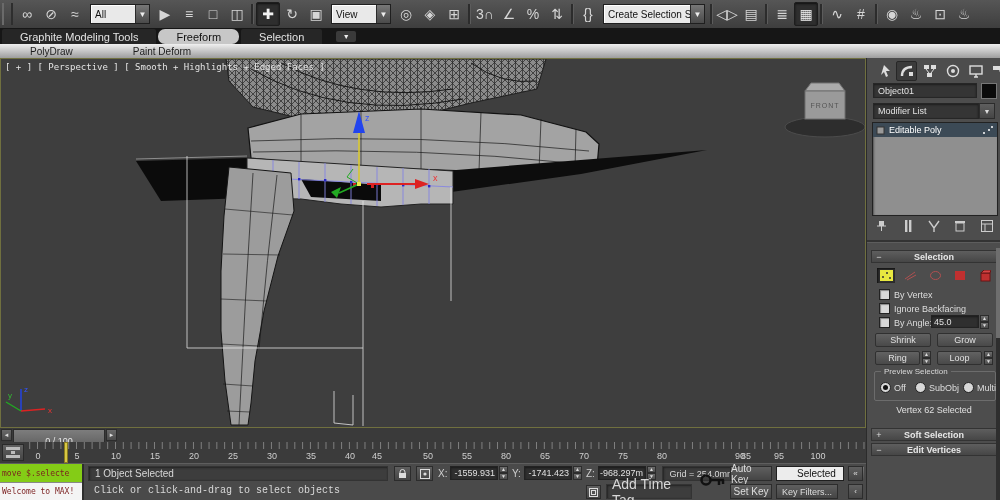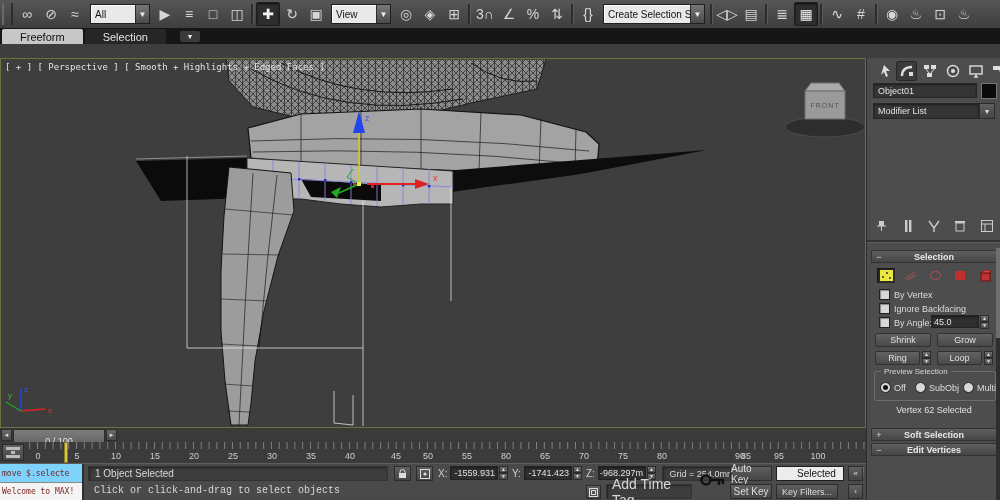--- a/index.html
+++ b/index.html
@@ -10,41 +10,41 @@
   .tb-handle{width:7px;height:22px;margin:0 2px;border-left:2px solid #6a6a6a;border-right:2px solid #2e2e2e;}
   .tb-icon{width:24px;height:24px;display:flex;align-items:center;justify-content:center;font-size:14px;color:#d6d6d6;border:1px solid transparent;border-radius:2px;box-sizing:border-box;}
   .tb-icon.pressed{background:#2e2e2e;border-color:#1d1d1d;box-shadow:inset 0 1px 2px #111;color:#f2f2f2;}
   .tb-divider{width:2px;height:20px;background:#2c2c2c;border-right:1px solid #5c5c5c;margin:0 2px;}
   .tb-combo{height:18px;background:#e9e9e9;border:1px solid #1f1f1f;box-shadow:inset 1px 1px 0 #fff;display:flex;align-items:center;margin:0 3px;}
   .tb-combo .val{flex:1;font-size:10px;color:#111;padding:0 4px;white-space:nowrap;overflow:hidden;}
   .tb-combo .arrow{width:13px;height:100%;background:linear-gradient(#777,#4a4a4a);color:#eee;font-size:8px;display:flex;align-items:center;justify-content:center;border-left:1px solid #2a2a2a;}
   
   #ribbon-tabs{left:0;top:28px;width:1000px;height:16px;background:#161616;display:flex;align-items:flex-end;}
   .rtab{height:15px;padding:0 18px;font-size:11px;display:flex;align-items:center;color:#e3e3e3;background:#262626;margin-left:2px;border-radius:2px 2px 0 0;}
-  .rtab.active{background:#c7c7c7;color:#111;}
+  .rtab.active{background:#c7c7c7;color:#111;border-radius:7px;}
   #ribbon-collapse{width:20px;height:11px;background:#3a3a3a;border-radius:2px;margin-left:14px;margin-bottom:2px;display:flex;align-items:center;justify-content:center;color:#eee;font-size:7px;}
   #ribbon-strip{left:0;top:44px;width:1000px;height:14px;background:linear-gradient(#efefef,#9d9d9d);border-bottom:1px solid #4a4a4a;display:flex;align-items:center;}
   .rpanel{font-size:10px;color:#1d1d1d;padding:0 30px;}
   
   #viewport{left:0;top:58px;width:866px;height:370px;background:#3e3e3e;border:1px solid #70703f;box-sizing:border-box;}
   #vp-label{left:5px;top:62px;font-family:"DejaVu Sans Mono",monospace;font-size:9px;color:#e4e4e4;letter-spacing:0;}
   
   #time-slider-row{left:0;top:428px;width:866px;height:14px;background:#3a3a3a;border-bottom:1px solid #262626;}
   .ts-arrow{position:absolute;top:1px;width:11px;height:12px;background:linear-gradient(#6a6a6a,#4a4a4a);border:1px solid #2c2c2c;box-sizing:border-box;color:#ddd;font-size:7px;display:flex;align-items:center;justify-content:center;}
   #ts-handle{position:absolute;left:13px;top:1px;width:92px;height:24px;background:linear-gradient(#7d7d7d,#565656);border:1px solid #2c2c2c;box-sizing:border-box;color:#e8e8e8;font-size:9px;display:flex;align-items:center;justify-content:center;}
   #ruler-row{left:0;top:442px;width:866px;height:21px;background:#3b3b3b;border-bottom:1px solid #222;}
   #mini-curve-btn{position:absolute;left:2px;top:2px;width:22px;height:17px;background:linear-gradient(#606060,#454545);border:1px solid #2a2a2a;box-sizing:border-box;display:flex;align-items:center;justify-content:center;}
   #ruler{position:absolute;left:28px;top:0;width:838px;height:21px;background:
       repeating-linear-gradient(90deg,#3b3b3b 0px,#3b3b3b 6.8px,#808080 6.8px,#808080 7.8px);background-size:7.8px 7px;background-repeat:repeat-x;background-position:10px 0;}
   .tick-label{position:absolute;top:9px;transform:translateX(-50%);font-size:9px;color:#cfcfcf;}
   #time-caret{position:absolute;left:36px;top:0;width:4px;height:21px;background:#d8c844;border:1px solid #8a7c1e;box-sizing:border-box;}
   
   #status-bar{left:0;top:463px;width:866px;height:37px;background:#4a4a4a;border-top:1px solid #5e5e5e;}
   #listener{position:absolute;left:0;top:0;width:82px;height:37px;border-right:2px solid #2e2e2e;font-family:"DejaVu Sans Mono",monospace;font-size:8px;}
-  #listener .row1{height:18px;background:#7dd3fc;color:#7a1f1f;display:flex;align-items:center;padding:0 2px;border-bottom:1px solid #888;white-space:nowrap;overflow:hidden;}
+  #listener .row1{height:18px;background:#84cc16;color:#7a1f1f;display:flex;align-items:center;padding:0 2px;border-bottom:1px solid #888;white-space:nowrap;overflow:hidden;}
   #listener .row2{height:17px;background:#f4f4f4;color:#7a1f1f;display:flex;align-items:center;padding:0 2px;white-space:nowrap;overflow:hidden;text-align:center;}
   .sunken{background:#3d3d3d;box-shadow:inset 1px 1px 2px #222;border:1px solid #333;box-sizing:border-box;color:#d8d8d8;}
   .sb-text{font-size:10px;color:#d8d8d8;}
   .coord-label{font-size:10px;color:#cfcfcf;}
   .coord-field{background:#2f2f2f;border:1px solid #222;box-shadow:inset 0 1px 2px #1a1a1a;color:#e0e0e0;font-size:9px;display:flex;align-items:center;justify-content:flex-end;padding:0 2px;box-sizing:border-box;}
   .spin{width:9px;display:flex;flex-direction:column;}
   .spin span{flex:1;background:linear-gradient(#6e6e6e,#4c4c4c);border:1px solid #2c2c2c;font-size:5px;line-height:5px;color:#ddd;text-align:center;}
   .sb-btn{background:linear-gradient(#5f5f5f,#454545);border:1px solid #2c2c2c;box-sizing:border-box;color:#ddd;font-size:10px;display:flex;align-items:center;justify-content:center;}
   .combo-light{background:#ececec;border:1px solid #1f1f1f;display:flex;align-items:center;box-sizing:border-box;}
   .combo-light .val{flex:1;font-size:10px;color:#111;padding:0 20px;}
@@ -125,25 +125,30 @@
       <div class="tb-icon">∿</div>
       <div class="tb-icon">#</div>
       <div class="tb-divider"></div>
       <div class="tb-icon">◉</div>
       <div class="tb-icon">♨</div>
       <div class="tb-icon">⊡</div>
       <div class="tb-icon">♨</div>
     </div>
 
   <div id="ribbon-tabs" class="abs">
+    <div class="rtab">Graphite Modeling Tools</div>
     <div class="rtab active">Freeform</div>
     <div class="rtab">Selection</div>
     <div id="ribbon-collapse">
         <span>▼</span>
       </div>
+  </div>
+  <div id="ribbon-strip" class="abs">
+    <div class="rpanel">PolyDraw</div>
+    <div class="rpanel">Paint Deform</div>
   </div>
 
   <div id="viewport" class="abs">
     <svg width="864" height="368" viewBox="0 0 864 368">
       <defs>
         <pattern id="mesh" width="7" height="7" patternUnits="userSpaceOnUse">
           <path d="M0,0 L7,7 M7,0 L0,7 M3.5,0 L3.5,7" stroke="#242424" stroke-width="0.7"></path>
         </pattern>
       </defs>
 
@@ -241,21 +246,21 @@
       <div id="time-caret"></div>
     <span class="tick-label" style="left: 10px;">0</span>
         <span class="tick-label" style="left: 49px;">5</span>
         <span class="tick-label" style="left: 88px;">10</span>
         <span class="tick-label" style="left: 127px;">15</span>
         <span class="tick-label" style="left: 166px;">20</span>
         <span class="tick-label" style="left: 205px;">25</span>
         <span class="tick-label" style="left: 244px;">30</span>
         <span class="tick-label" style="left: 283px;">35</span>
         <span class="tick-label" style="left: 322px;">40</span>
-        <span class="tick-label" style="left: 368px;">45</span>
+        <span class="tick-label" style="left: 349px;">45</span>
         <span class="tick-label" style="left: 400px;">50</span>
         <span class="tick-label" style="left: 439px;">55</span>
         <span class="tick-label" style="left: 478px;">80</span>
         <span class="tick-label" style="left: 517px;">65</span>
         <span class="tick-label" style="left: 556px;">70</span>
         <span class="tick-label" style="left: 595px;">75</span>
         <span class="tick-label" style="left: 634px;">80</span>
         <span class="tick-label" style="left: 712px; padding-left: 12px;">85</span>
         <span class="tick-label" style="left: 712px;">90</span>
         <span class="tick-label" style="left: 751px;">95</span>
@@ -376,20 +381,33 @@
           </svg>
         </div>
     </div>
 
     <div class="abs field-dark" style="left:6px;top:25px;width:104px;height:15px;">Object01</div>
     <div class="abs" style="left:114px;top:25px;width:14px;height:14px;background:#0a0a0a;border:1px solid #777;"></div>
 
     <div class="abs field-dark" style="left:6px;top:45px;width:106px;height:16px;">Modifier List</div>
     <div class="abs sb-btn" style="left:112px;top:45px;width:16px;height:16px;font-size:7px;">▼</div>
 
+    <div class="abs" style="left:5px;top:64px;width:124px;height:92px;background:#8f8f8f;border:1px solid #222;box-shadow:inset 1px 1px 2px #555;">
+      <div style="height:14px;background:#3c4a56;display:flex;align-items:center;padding:0 3px;">
+        <svg width="9" height="9" style="margin-right:4px;">
+            <rect x="1" y="1" width="7" height="7" fill="#9a9a9a" stroke="#333"></rect>
+          </svg>
+        <span style="font-size:9px;color:#fff;flex:1;">Editable Poly</span>
+        <svg width="12" height="9">
+            <circle cx="2" cy="7" r="1" fill="#fff"></circle>
+            <circle cx="7" cy="4" r="1" fill="#fff"></circle>
+            <circle cx="10" cy="1" r="1" fill="#fff"></circle>
+          </svg>
+      </div>
+    </div>
 
     <div class="abs" style="left:6px;top:160px;width:122px;display:flex;justify-content:space-between;align-items:center;">
       <div class="stack-tool">
           <svg width="11" height="12">
             <rect x="3" y="1" width="5" height="5" fill="#ccc"></rect>
             <path d="M5.5,6 V11 M1,6 H10" stroke="#ccc"></path>
           </svg>
         </div>
       <div class="stack-tool">
           <svg width="8" height="12">

